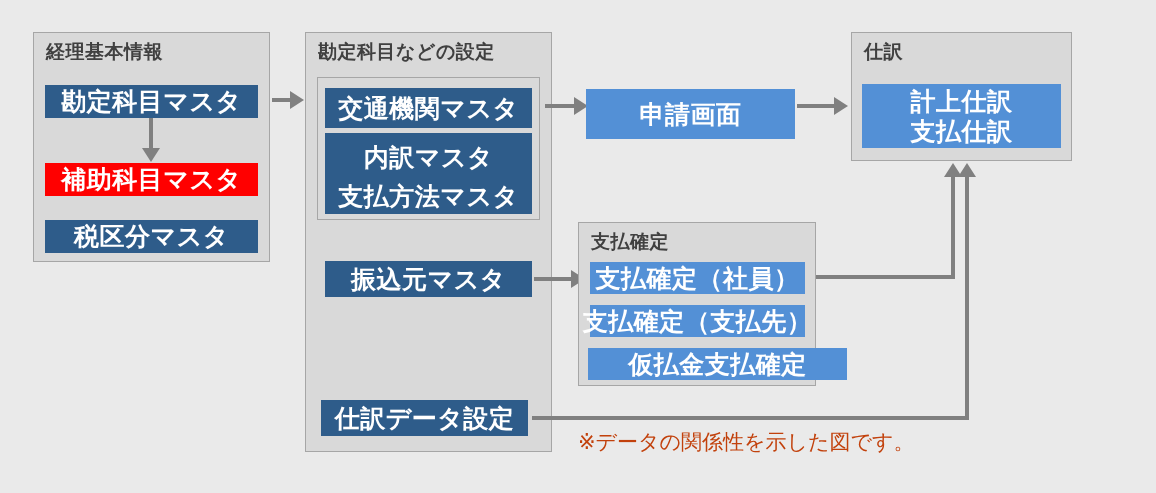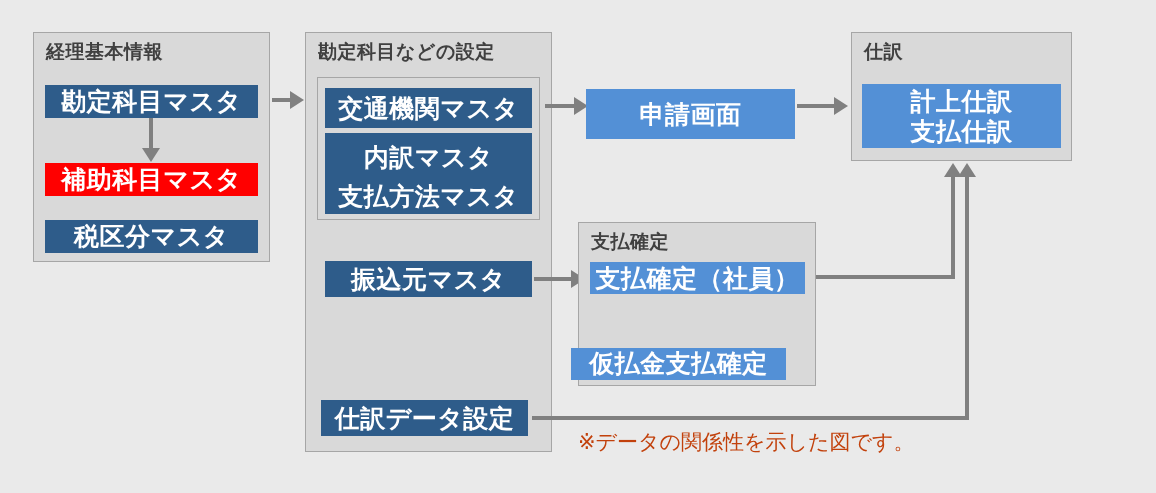--- a/index.html
+++ b/index.html
@@ -151,21 +151,24 @@
 
   <div class="line h" style="left:534px; top:277px; width:40px;"></div>
   <div class="arrowhead right" style="left:571px; top:270px;"></div>
 
   <div class="group" style="left:578px; top:222px; width:238px; height:164px;">
     <div class="group-title">支払確定</div>
   </div>
   <div class="node blue" style="left:590px; top:262px; width:215px; height:32px;">
     <span>支払確定（社員）</span>
   </div>
-  <div class="node blue" style="left:571px; top:348px; width:215px; height:32px;align-items:flex-end;">
+  <div class="node blue" style="left:590px; top:305px; width:215px; height:32px;">
+    <span>支払確定（支払先）</span>
+  </div>
+  <div class="node blue" style="left:588px; top:348px; width:259px; height:32px;">
     <span>仮払金支払確定</span>
   </div>
 
   <div class="line h" style="left:816px; top:275px; width:139px;"></div>
   <div class="line v" style="left:951px; top:176px; height:103px;"></div>
   <div class="arrowhead up" style="left:944px; top:163px;"></div>
 
   <div class="line h" style="left:532px; top:416px; width:437px;"></div>
   <div class="line v" style="left:965px; top:176px; height:244px;"></div>
   <div class="arrowhead up" style="left:958px; top:163px;"></div>

